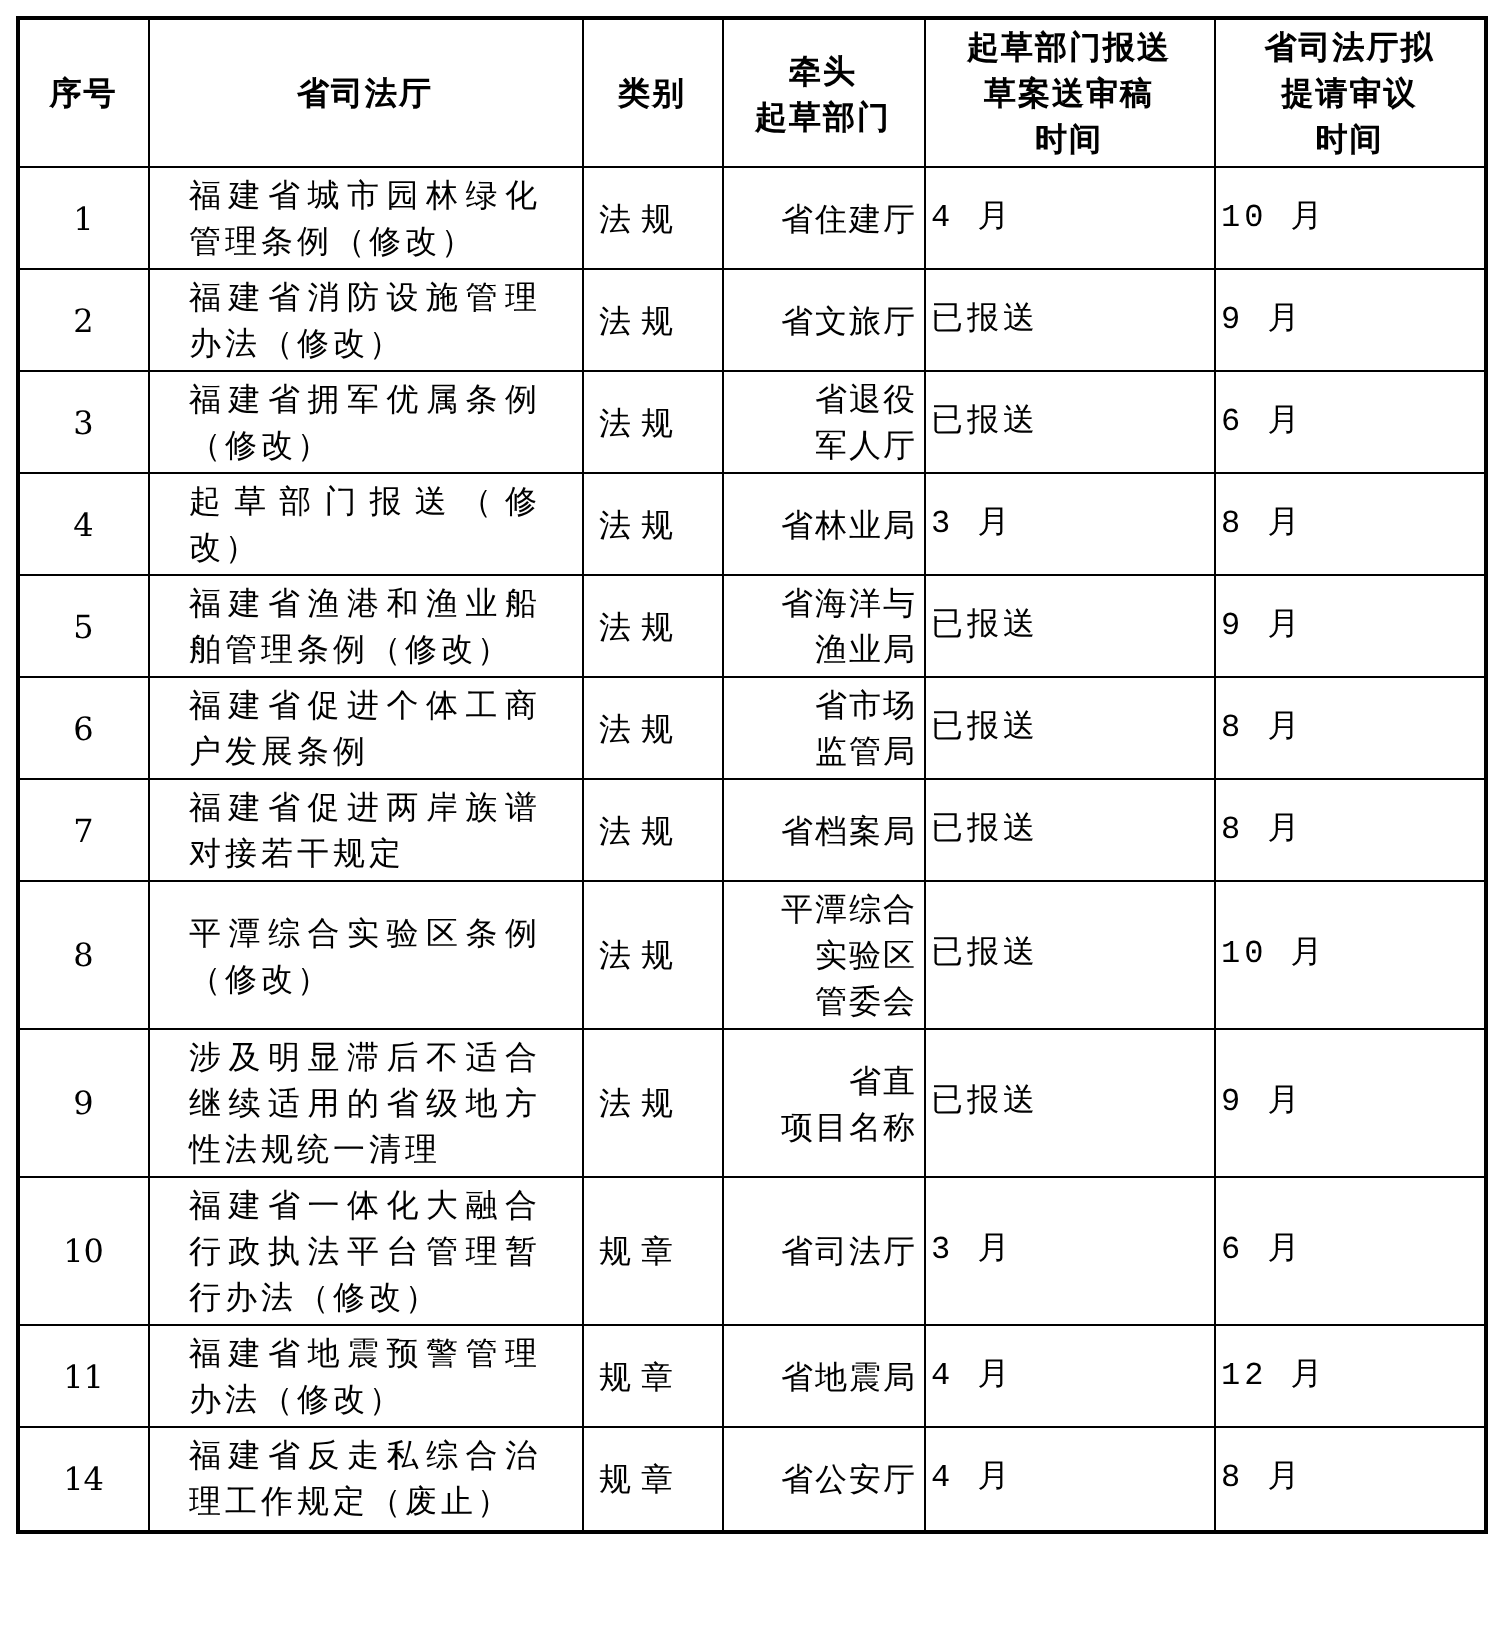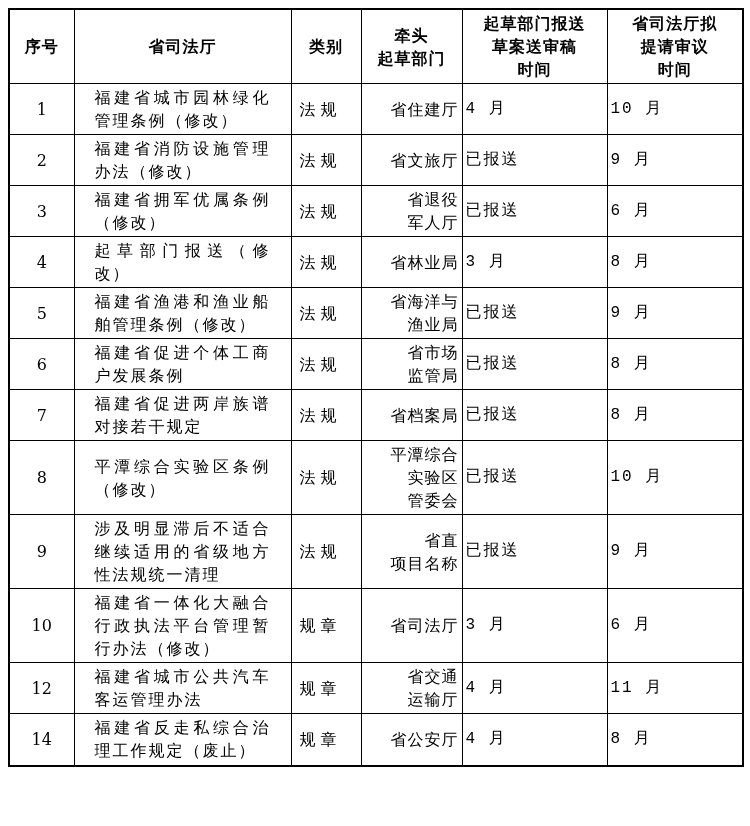--- a/index.html
+++ b/index.html
@@ -179,30 +179,29 @@
 
       <tr style="height:68px">
         <td class="c-no">10</td>
         <td class="c-name">福建省一体化大融合行政执法平台管理暂行办法（修改）</td>
         <td class="c-cat">规章</td>
         <td class="c-dept">省司法厅</td>
         <td class="c-time">3 月</td>
         <td class="c-time">6 月</td>
       </tr>
 
-
-      <tr style="height:50px">
-        <td class="c-no">12</td>
-        <td class="c-name">福建省城市公共汽车客运管理办法</td>
+      <tr style="height:47px">
+        <td class="c-no">11</td>
+        <td class="c-name">福建省地震预警管理办法（修改）</td>
         <td class="c-cat">规章</td>
-        <td class="c-dept">省交通
-运输厅</td>
+        <td class="c-dept">省地震局</td>
         <td class="c-time">4 月</td>
-        <td class="c-time">11 月</td>
-      </tr>
+        <td class="c-time">12 月</td>
+      </tr>
+
 
 
       <tr style="height:52px">
         <td class="c-no">14</td>
         <td class="c-name">福建省反走私综合治理工作规定（废止）</td>
         <td class="c-cat">规章</td>
         <td class="c-dept">省公安厅</td>
         <td class="c-time">4 月</td>
         <td class="c-time">8 月</td>
       </tr>

